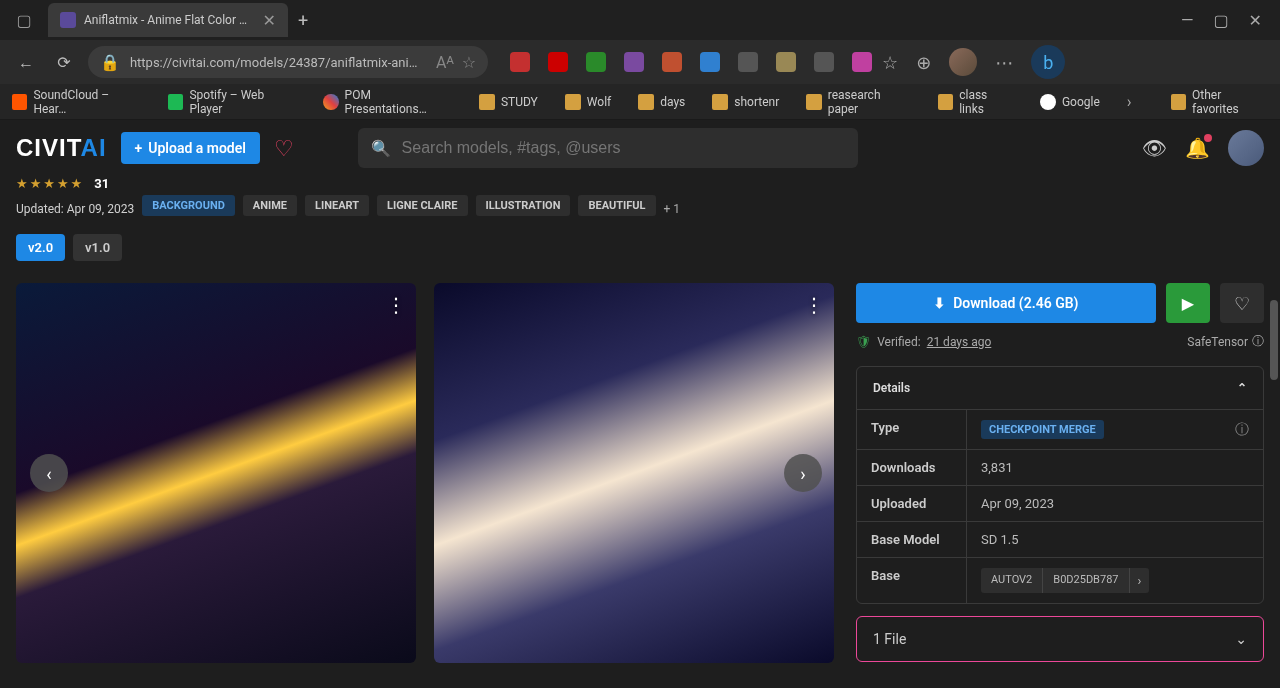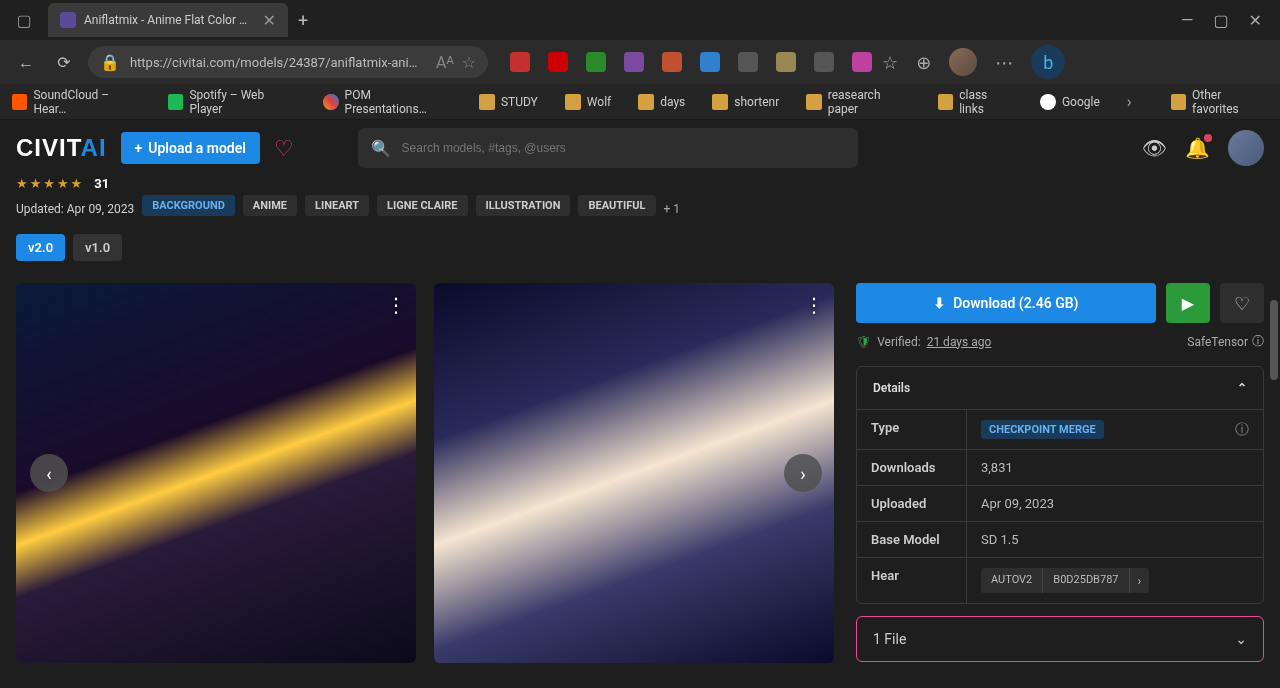--- a/index.html
+++ b/index.html
@@ -100,21 +100,21 @@
   display: flex; align-items: center; gap: 6px; cursor: pointer;
 }
 .heart-header { color: #e04060; font-size: 22px; cursor: pointer; }
 .search-box {
   flex: 0 0 500px; background: #2e2e2e; border-radius: 6px;
   height: 40px; display: flex; align-items: center;
   padding: 0 14px; gap: 10px; color: #777; margin-left: 50px;
 }
 .search-box input {
   background: transparent; border: none; color: #0ea5e9;
-  font-size: 12px; outline: none; flex: 1;
+  font-size: 16px; outline: none; flex: 1;
 }
 .header-right { margin-left: auto; display: flex; align-items: center; gap: 18px; color: #ccc; }
 .notif-wrap { position: relative; font-size: 20px; cursor: pointer; }
 .notif-dot { position: absolute; top: -2px; right: -2px; width: 8px; height: 8px; background: #e04060; border-radius: 50%; }
 .user-avatar { width: 36px; height: 36px; border-radius: 50%; background: linear-gradient(135deg,#6a7a9a,#4a5a7a); cursor: pointer; }
 
 .content { padding: 0 16px; }
 .meta-row { display: flex; align-items: center; gap: 10px; font-size: 13px; color: #aaa; }
 .stars { color: #d4a030; letter-spacing: 2px; }
 .updated-text { font-size: 12px; }
@@ -429,21 +429,21 @@
           </div>
           <div class="detail-row">
             <div class="detail-label">Uploaded</div>
             <div class="detail-value">Apr 09, 2023</div>
           </div>
           <div class="detail-row">
             <div class="detail-label">Base Model</div>
             <div class="detail-value">SD 1.5</div>
           </div>
           <div class="detail-row">
-            <div class="detail-label">Hear</div>
+            <div class="detail-label">Base</div>
             <div class="detail-value">
               <div class="hash-group">
                 <span class="hash-seg">AUTOV2</span>
                 <span class="hash-seg">B0D25DB787</span>
                 <span class="hash-chev">›</span>
               </div>
             </div>
           </div>
         </div>
 

